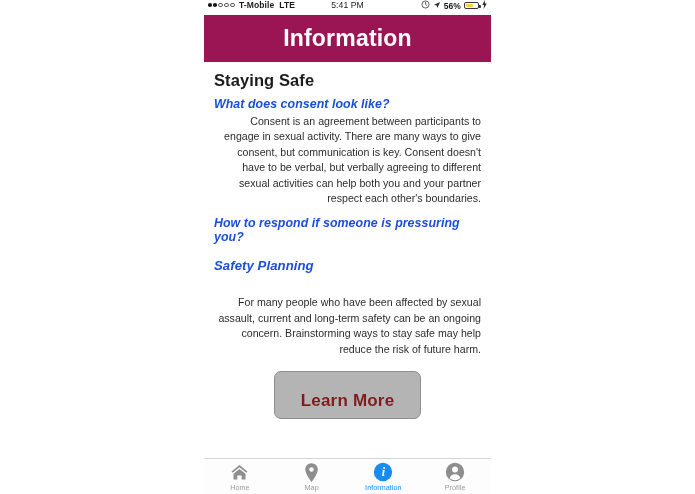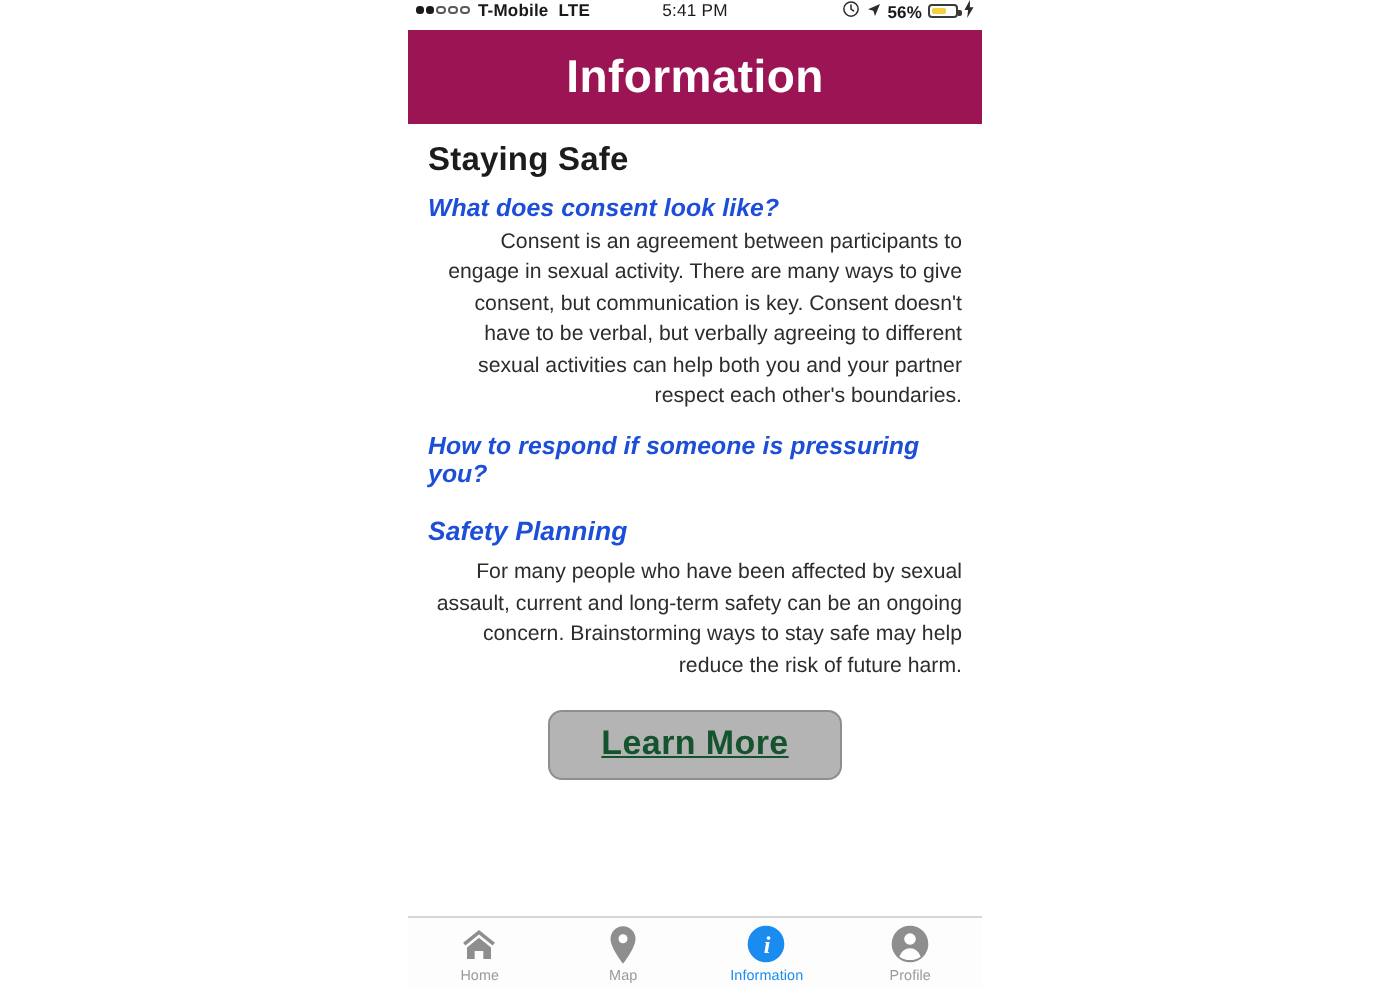--- a/index.html
+++ b/index.html
@@ -160,41 +160,40 @@
   }
   .section-body {
     font-size: 10.6px;
     line-height: 15.4px;
     color: #2c2c2c;
     margin: 0;
     letter-spacing: 0.01px;
     text-align: right;
   }
   .section.planning { margin-top: 14px; }
-  .section.planning .section-heading { font-size: 13.2px; margin-bottom: 6px; font-style: italic; }
+  .section.planning .section-heading { font-size: 13.2px; margin-bottom: 22px; font-style: italic; }
 
   
   .btn-wrap {
     display: flex;
     justify-content: center;
     margin-top: 14px;
   }
   .learn-more {
     background: #b4b4b4;
     border: 1px solid #8e8e8e;
     border-radius: 7px;
-    color: #14532d;
+    color: #7f1d1d;
     font-size: 17px;
     font-weight: bold;
-    padding: 7px 26px 9px 26px;
+    padding: 20px 26px 9px 26px;
     letter-spacing: 0.2px;
     cursor: pointer;
     font-family: "Liberation Sans", sans-serif;
     line-height: 1;
-    text-decoration: underline;
   }
 
   
   .tabbar {
     position: absolute;
     left: 0;
     bottom: 0;
     width: 100%;
     height: 36px;
     background: #fdfdfd;

